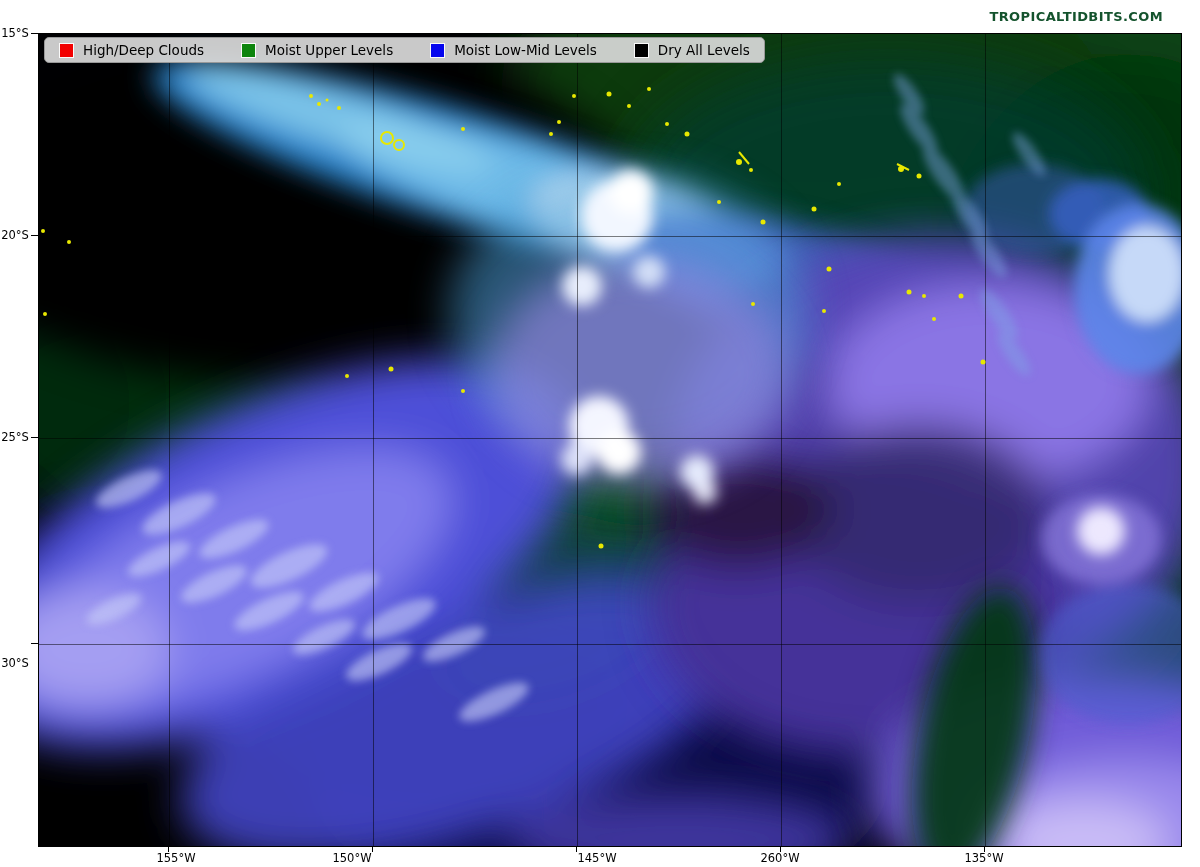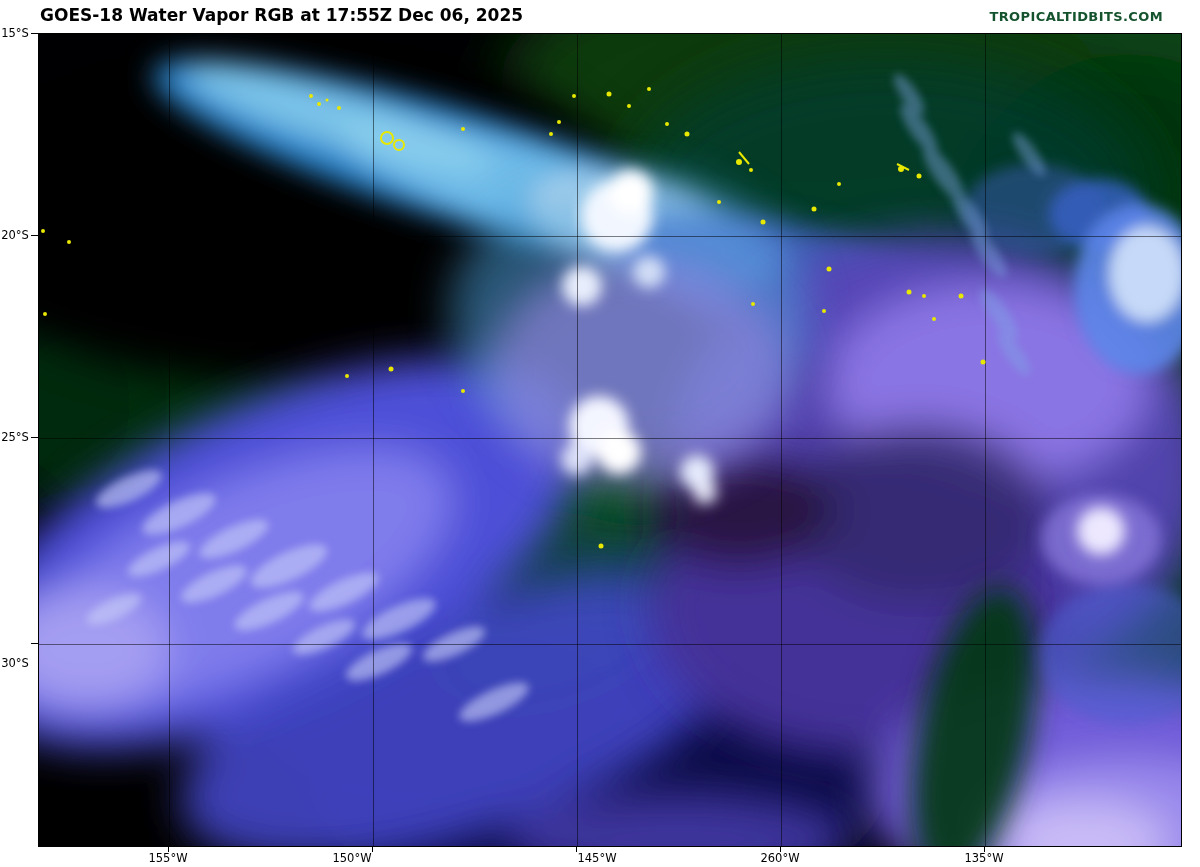--- a/index.html
+++ b/index.html
@@ -18,21 +18,20 @@
   .lat-lab{position:absolute;left:0;width:30px;text-align:center;font-size:11.5px;color:#000;line-height:16px;}
   .lon-lab{position:absolute;width:60px;text-align:center;font-size:11.5px;color:#000;top:851px;}
   .tick-l{position:absolute;left:31px;width:7px;height:1px;background:#000;}
   .tick-b{position:absolute;top:846px;width:1px;height:6px;background:#000;}
 </style>
 </head>
 <body>
 
 <div class="stage">
 
-  <div class="title">GOES-18 Water Vapor RGB at 17:55Z Dec 06, 2025</div>
   <div class="watermark">TROPICALTIDBITS.COM</div>
 
   <div class="map-frame">
     <svg viewBox="0 0 1142 812" preserveAspectRatio="none">
       <defs>
         <filter id="b30" x="-60%" y="-60%" width="220%" height="220%">
             <feGaussianBlur stdDeviation="28"></feGaussianBlur>
           </filter>
         <filter id="b22" x="-60%" y="-60%" width="220%" height="220%">
             <feGaussianBlur stdDeviation="20"></feGaussianBlur>
@@ -222,34 +221,52 @@
         <g fill="none" stroke="#e8e800" stroke-width="2">
           <circle cx="348" cy="104" r="6"></circle>
           <circle cx="360" cy="111" r="5"></circle>
           <path d="M700 118 l10 12"></path>
           <path d="M858 130 l12 6"></path>
         </g>
       </g>
     </svg>
   </div>
 
+  <div class="legend">
+    <div class="legend-item">
+      <span class="swatch" style="background: rgb(242, 0, 0);"></span>
+      <span>High/Deep Clouds</span>
+    </div>
+    <div class="legend-item">
+      <span class="swatch" style="background: rgb(13, 133, 13);"></span>
+      <span>Moist Upper Levels</span>
+    </div>
+    <div class="legend-item">
+      <span class="swatch" style="background: rgb(5, 5, 238);"></span>
+      <span>Moist Low-Mid Levels</span>
+    </div>
+    <div class="legend-item">
+      <span class="swatch" style="background: rgb(0, 0, 0);"></span>
+      <span>Dry All Levels</span>
+    </div>
+  </div>
 
   <div class="lat-lab" style="top:25px">15°S</div>
   <div class="lat-lab" style="top:227px">20°S</div>
   <div class="lat-lab" style="top:429px">25°S</div>
   <div class="lat-lab" style="top:655px">30°S</div>
   <div class="tick-l" style="top:33px"></div>
   <div class="tick-l" style="top:235px"></div>
   <div class="tick-l" style="top:437px"></div>
   <div class="tick-l" style="top:643px"></div>
 
   <div class="tick-b" style="left:168px"></div>
   <div class="tick-b" style="left:372px"></div>
   <div class="tick-b" style="left:576px"></div>
   <div class="tick-b" style="left:780px"></div>
   <div class="tick-b" style="left:984px"></div>
-  <div class="lon-lab" style="left:138px">155°W</div>
+  <div class="lon-lab" style="left:146px">155°W</div>
   <div class="lon-lab" style="left:322px">150°W</div>
   <div class="lon-lab" style="left:567px">145°W</div>
   <div class="lon-lab" style="left:750px">260°W</div>
   <div class="lon-lab" style="left:954px">135°W</div>
 
 </div>
 
 </body></html>

